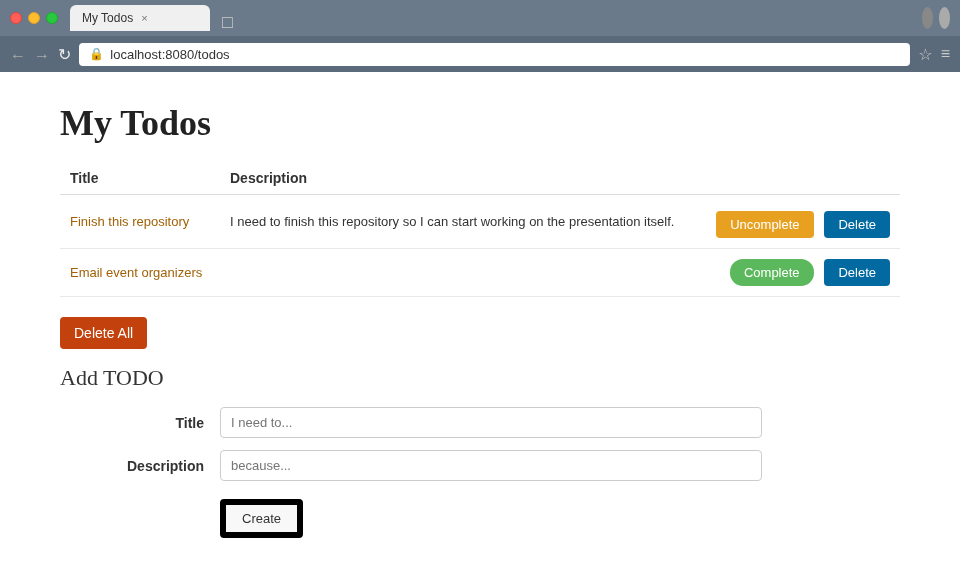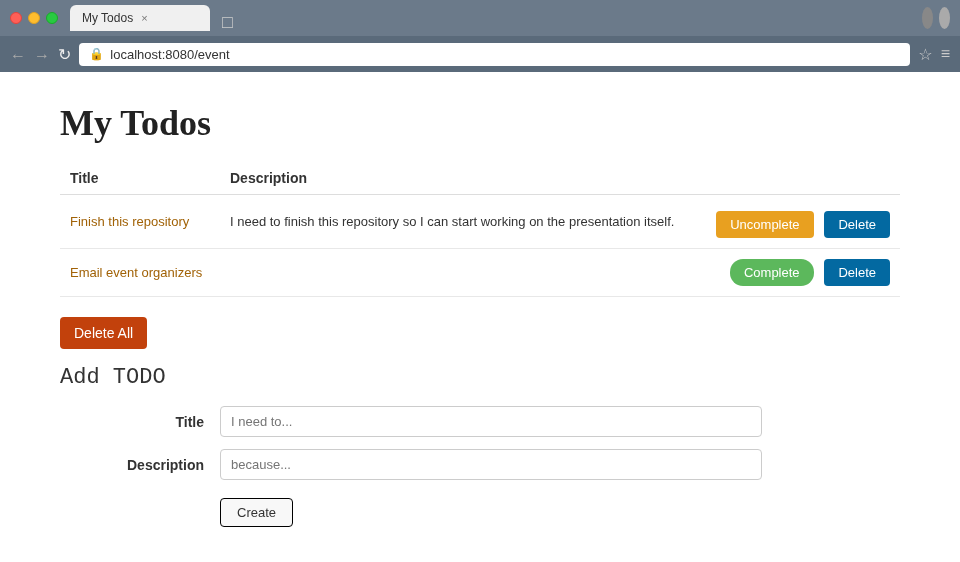--- a/index.html
+++ b/index.html
@@ -222,36 +222,36 @@
     }
 
     .btn-delete-all {
       background: #c2410c;
       padding: 8px 14px;
       font-size: 14px;
     }
 
     .btn-create {
       background: #f8f8f8;
-      border: 1px solid #000000;
+      border: 6px solid #000000;
       color: #333;
       padding: 6px 16px;
       font-size: 13px;
       font-family: Arial, sans-serif;
       cursor: pointer;
       border-radius: 4px;
     }
 
     .delete-all-row {
       margin-bottom: 16px;
     }
 
     .add-todo-section h2 {
       font-size: 22px;
-      font-family: Liberation Mono, monospace;
+      font-family: Liberation Serif, serif;
       color: #333;
       margin-bottom: 16px;
       font-weight: normal;
     }
 
     .form-row {
       display: flex;
       align-items: center;
       margin-bottom: 12px;
     }
@@ -313,21 +313,21 @@
     </div>
   </div>
 
   <div class="browser-controls">
     <button class="nav-btn">←</button>
     <button class="nav-btn">→</button>
     <button class="nav-btn active">↻</button>
 
     <div class="address-bar">
       <span class="address-bar-lock">🔒</span>
-      <span style="font-family:Arial,sans-serif;font-size:13px;color:#333;">localhost:8080/event</span>
+      <span style="font-family:Arial,sans-serif;font-size:13px;color:#333;">localhost:8080/todos</span>
     </div>
 
     <div class="browser-actions">
       <button class="browser-action-btn">☆</button>
       <button class="browser-action-btn">≡</button>
     </div>
   </div>
 
   <div class="page-content">
 

